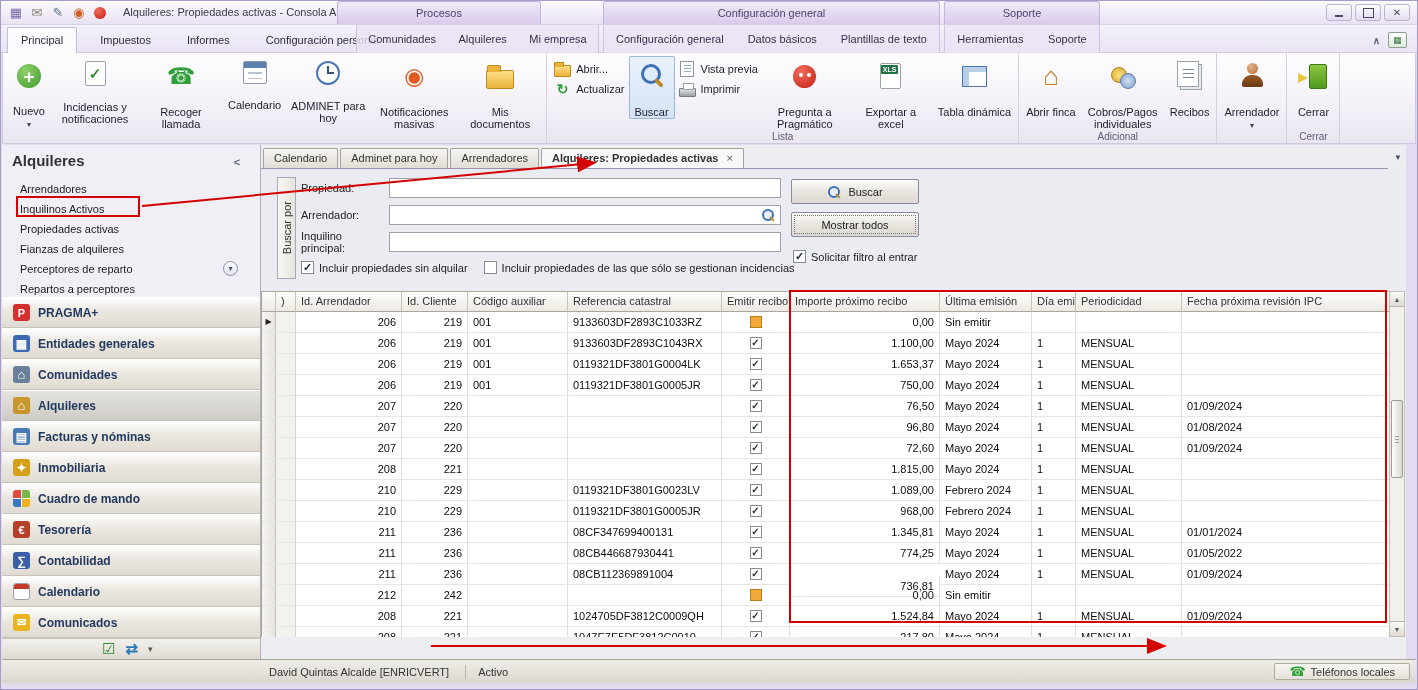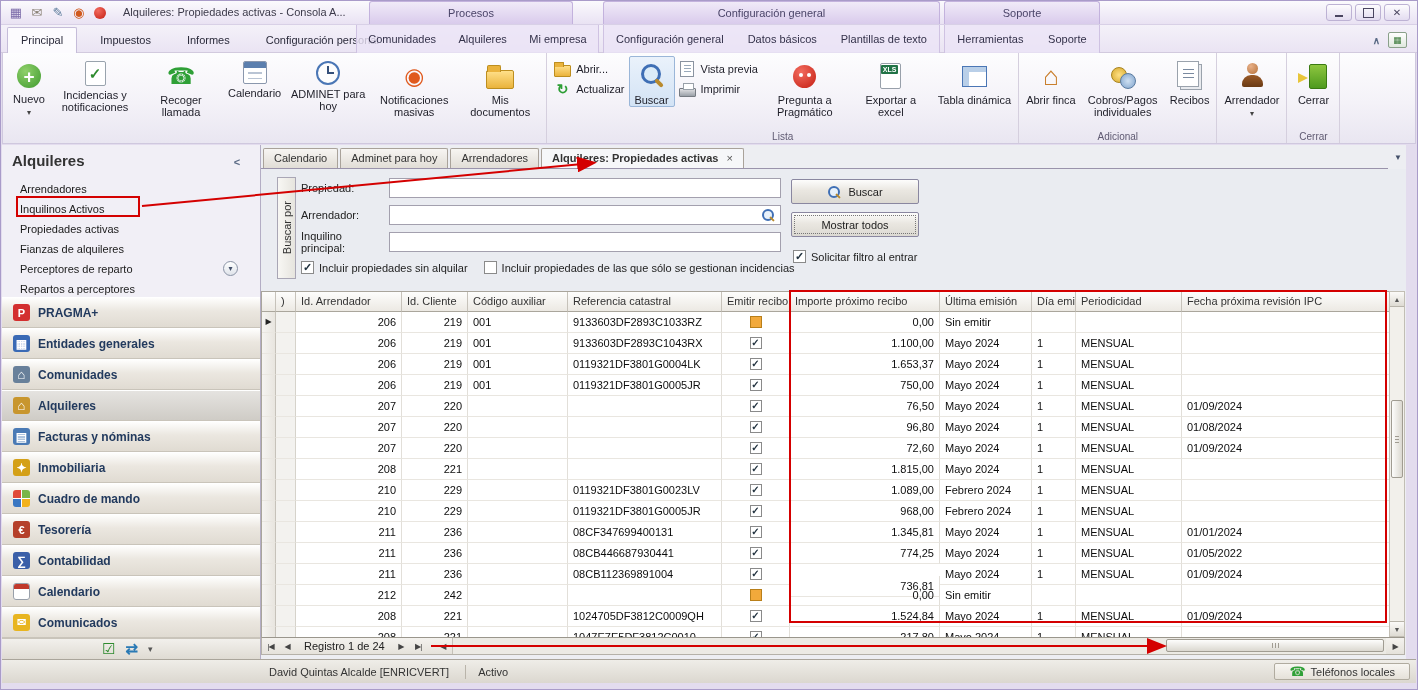--- a/index.html
+++ b/index.html
@@ -35,21 +35,21 @@
 .ri{display:inline-flex;align-items:center;justify-content:center;}
 .ri-collapse-ribbon::before{content:"∧";color:#5a6a85;font-weight:bold;font-size:10px;}
 .ri-help-window{width:19px;height:16px;border:1px solid #8aa08a;background:linear-gradient(#ffffff,#dfe8dd);border-radius:2px;font-size:9px;color:#3a7a3a;}
 .ri-help-window::before{content:"▦";}
 
 
 .ribbon{position:absolute;left:1px;top:52px;width:1414px;height:91px;background:linear-gradient(#fdfdfe 0%,#f4f2f8 55%,#e9e6f1 100%);border:1px solid #cfc8de;border-top:none;display:flex;align-items:stretch;}
 .rgroup{position:relative;display:flex;align-items:flex-start;padding:3px 3px 14px 3px;border-right:1px solid #d5cfde;justify-content:flex-end;}
 .rgroup-label{position:absolute;left:0;right:0;bottom:1px;text-align:center;font-size:10px;color:#5f5a72;}
 .rbtn{display:flex;flex-direction:column;align-items:center;max-width:86px;min-width:46px;padding:3px 3px 0 3px;border:1px solid transparent;border-radius:2px;}
-.rbtn .lbl{text-align:center;font-size:11px;line-height:12px;margin-top:3px;color:#1e1e28;}
+.rbtn .lbl{text-align:center;font-size:11px;line-height:12px;margin-top:15px;color:#1e1e28;}
 .rbtn .drop::before{content:"▾";font-size:8px;color:#444;}
 .rbtn.pressed{border:1px solid #9ab6d8;background:linear-gradient(#eaf2fb,#d3e3f5);}
 .stack{display:flex;flex-direction:column;gap:6px;padding:6px 4px 0 4px;}
 .sbtn{display:flex;align-items:center;gap:5px;font-size:11px;color:#1e1e28;white-space:nowrap;}
 .ic{display:inline-flex;align-items:center;justify-content:center;width:30px;height:30px;position:relative;flex:none;margin-top:1px;}
 .ic.sm{width:17px;height:14px;margin:0;}
 .ic-new{background:radial-gradient(circle at 35% 30%,#8fd06a,#3f9a2f);border-radius:50%;width:24px;height:24px;margin:4px 3px 2px;color:#fff;}
 .ic-new::before{content:"+";font-size:19px;font-weight:bold;line-height:1;}
 .ic-incidents{width:21px;height:25px;background:#fff;border:1px solid #99a3ad;border-radius:2px;}
 .ic-incidents::before{content:"✓";color:#2e8b2e;font-weight:bold;font-size:15px;}
@@ -213,21 +213,21 @@
         <span class="qi qi-edit"></span>
         <span class="qi qi-horn"></span>
         <span class="qi qi-mascot"></span>
       </div>
     <div class="title-text">Alquileres: Propiedades activas - Consola A...</div>
     <div class="wctrl">
       <div class="wbtn min"></div>
       <div class="wbtn max"></div>
       <div class="wbtn close"></div>
     </div>
-  <div class="ctx-head" style="left: 368px; width: 204px;">Procesos</div>
+  <div class="ctx-head" style="left: 336px; width: 204px;">Procesos</div>
       <div class="ctx-head" style="left: 602px; width: 337px;">Configuración general</div>
       <div class="ctx-head" style="left: 943px; width: 156px;">Soporte</div>
     </div>
 
   <div class="tabrow">
     <div class="main-tabs">
         <div class="rtab active">Principal</div>
         <div class="rtab">Impuestos</div>
         <div class="rtab">Informes</div>
         <div class="rtab">Configuración personal</div>
@@ -753,32 +753,20 @@
           </div>
         </div>
     </div>
 
     <div class="vscroll">
       <div class="varrow up"></div>
       <div class="vthumb"></div>
       <div class="varrow dn"></div>
     </div>
 
-    <div class="gfooter">
-      <span class="fbtn fb-first"></span>
-      <span class="fbtn fb-prev"></span>
-      <span class="frec">Registro 1 de 24</span>
-      <span class="fbtn fb-next"></span>
-      <span class="fbtn fb-last"></span>
-      <span class="fbtn fb-left"></span>
-      <div class="htrack">
-        <div class="hthumb"></div>
-      </div>
-      <span class="fbtn fb-right"></span>
-    </div>
   </div>
 
   <div class="statusbar">
     <span>David Quintas Alcalde [ENRICVERT]</span>
     <span class="sb-sep"></span>
     <span>Activo</span>
     <div class="sb-right">
       <span class="phone-ic"></span>
       <span>Teléfonos locales</span>
     </div>

